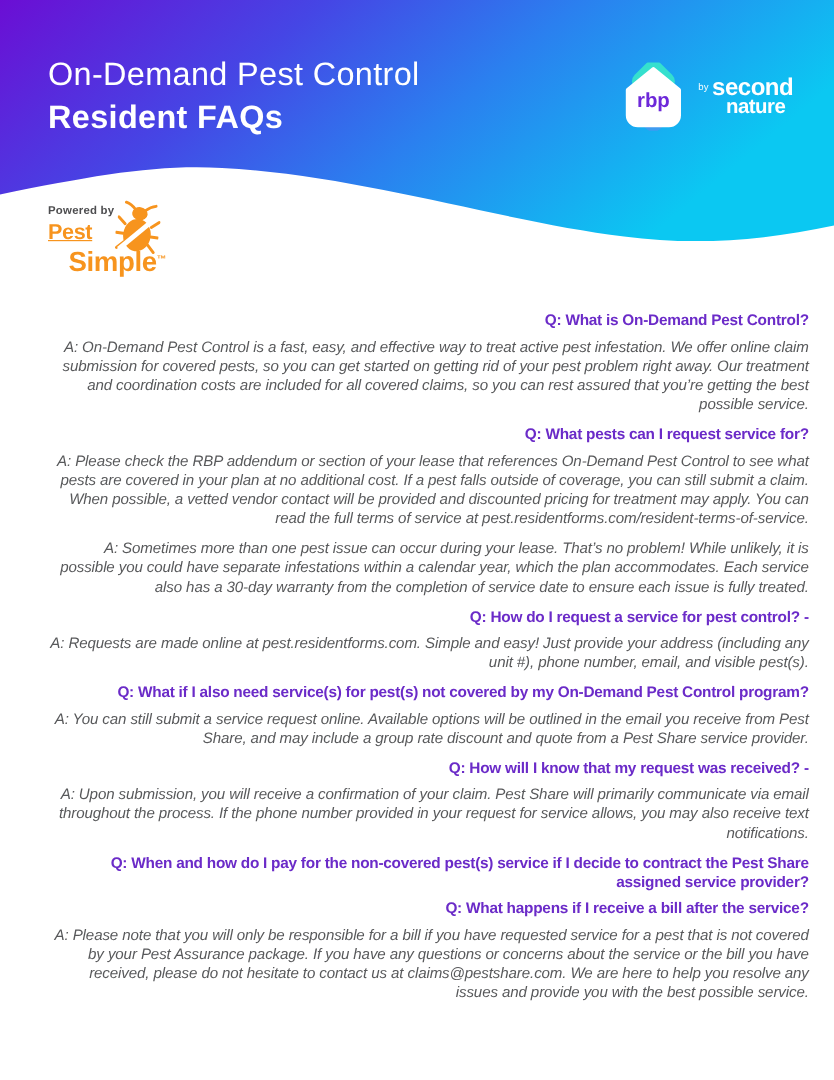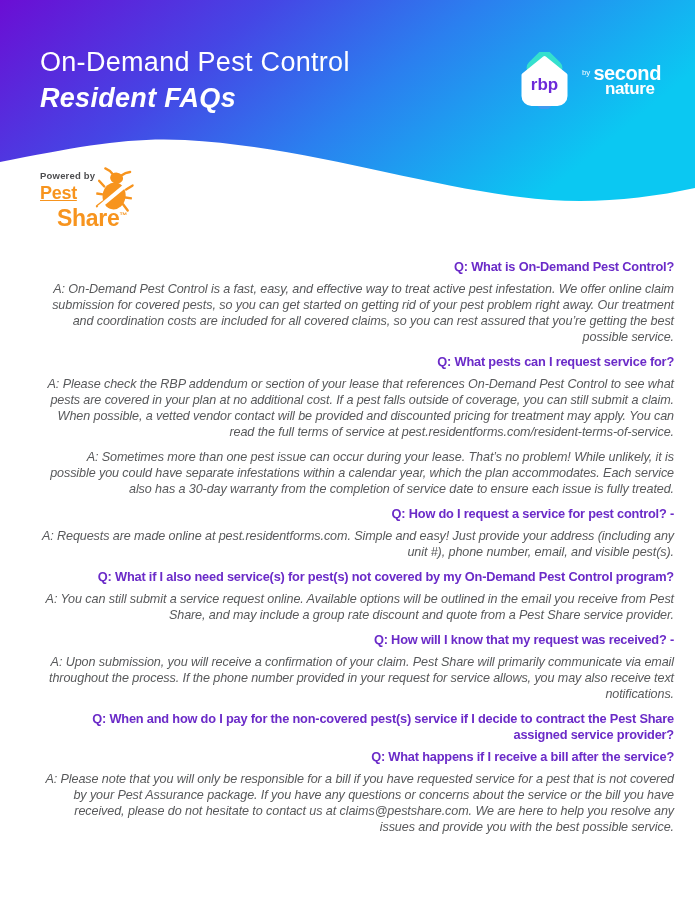--- a/index.html
+++ b/index.html
@@ -8,21 +8,21 @@
   .page {
     position:relative; width:695px; height:900px; margin:0 auto;
     background:#ffffff; overflow:hidden;
   }
 
   
   .header { position:absolute; top:0; left:0; width:695px; height:210px; }
   .header-bg { position:absolute; top:0; left:0; width:695px; height:210px; display:block; }
   .header-titles { position:absolute; left:40px; top:44px; color:#ffffff; }
   .title-line1 { font-size:27px; font-weight:400; letter-spacing:0.3px; line-height:36px; }
-  .title-line2 { font-size:27px; font-weight:700; letter-spacing:0.3px; line-height:36px;font-style:italic; }
+  .title-line2 { font-size:27px; font-weight:700; letter-spacing:0.3px; line-height:36px; }
 
   .brand { position:absolute; top:52px; right:34px; display:flex; align-items:center; }
   .rbp-badge { width:57px; height:57px; display:block; }
   .sn { color:#ffffff; margin-left:9px; }
   .sn-line1 { display:flex; align-items:flex-start; }
   .sn-by { font-size:8px; font-weight:400; margin:3px 3px 0 0; opacity:0.95; }
   .sn-second { font-size:20px; font-weight:700; letter-spacing:-0.4px; line-height:16px; }
   .sn-nature { font-size:17px; font-weight:700; letter-spacing:-0.4px; line-height:16px; margin-left:23px; }
 
   
@@ -83,21 +83,21 @@
           <span class="sn-second">second</span>
         </div>
         <div class="sn-nature">nature</div>
       </div>
     </div>
   </div>
 
   <div class="pestshare">
     <div class="ps-powered">Powered by</div>
     <div class="ps-pest">Pest</div>
-    <div class="ps-share"><span>Share</span><span class="ps-tm">™</span></div>
+    <div class="ps-share"><span>Simple</span><span class="ps-tm">™</span></div>
     <svg class="bug" viewBox="0 0 36 45" aria-hidden="true">
       <g stroke="#F7941E" stroke-width="2.4" stroke-linecap="round" fill="none">
         <path d="M14 8 Q10 4 5.5 3"></path>
         <path d="M22 8 Q26 4 30.5 3"></path>
         <path d="M7 21 L1 16"></path>
         <path d="M6.5 29 L0.5 29"></path>
         <path d="M8 36 L2.5 41.5"></path>
         <path d="M29 21 L35 16"></path>
         <path d="M29.5 29 L35.5 29"></path>
         <path d="M28 36 L33.5 41.5"></path>

